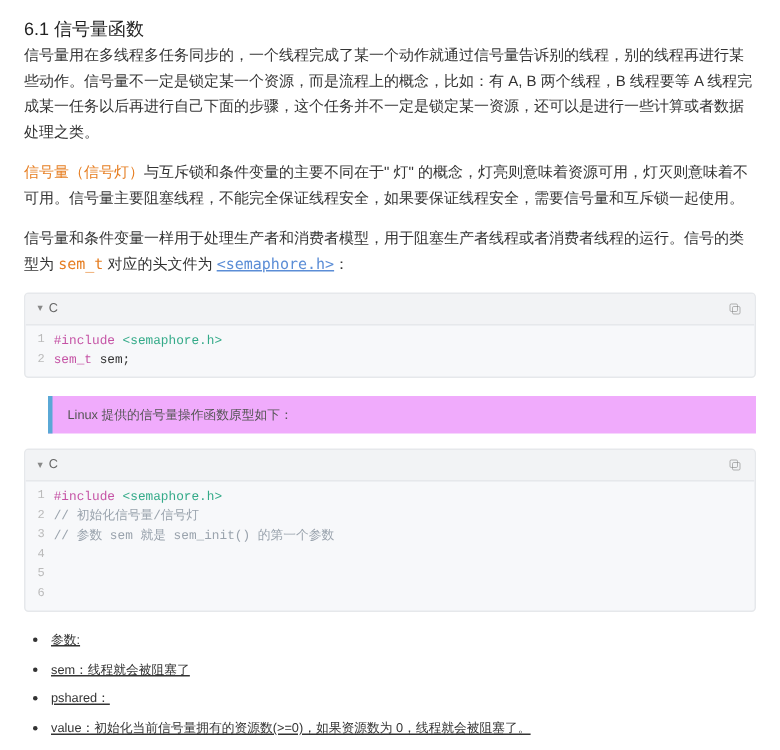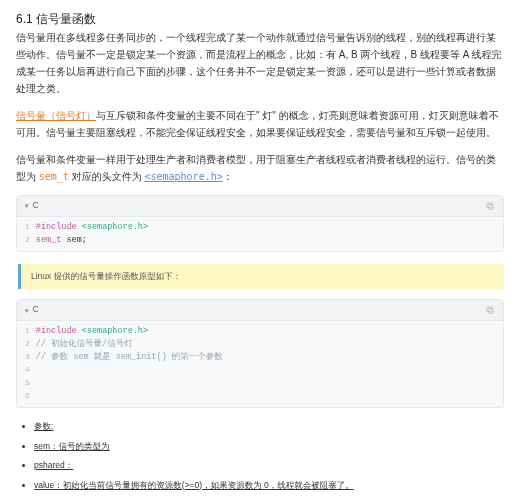--- a/index.html
+++ b/index.html
@@ -16,21 +16,21 @@
     font-size: 12px;
     font-weight: 400;
     color: #222;
   }
   p.para {
     font-size: 10px;
     color: #333;
     margin-bottom: 10px;
     line-height: 1.7;
   }
-  .orange { color: #e67e22; text-decoration: underline; }
+  .orange { color: #e67e22; }
   .mono-orange { color: #e67e22; font-family: Consolas, monospace; }
   .linkish { color: #5b8dd6; text-decoration: underline; font-family: Consolas, monospace; }
   .code-block {
     background: #f7f8fa;
     border: 1px solid #e6e8eb;
     border-radius: 3px;
     margin: 8px 0 12px 0;
     overflow: hidden;
   }
   .code-header {
@@ -72,25 +72,25 @@
   .code-lines { flex: 1; padding-right: 8px; }
   .code-lines .line { height: 13px; white-space: pre; }      
   .c-inc { color: #c553a5; text-align: center; }
   .c-hdr { color: #3a8; }
   .c-type { color: #c553a5; }
   .c-fn { color: #3a7ad9; }
   .c-param { color: #e67e22; }   
   .c-comment { color: #9aa3ad; }
   .note-bar {
     border-left: 3px solid #5aa8d6;
-    background: #fef9c3;
+    background: #f0abfc;
     padding: 6px 10px;
     font-size: 8.5px;
     color: #555;
-    margin: 6px 0 10px 2px;
+    margin: 6px 0 10px 16px;
   }
   ul.params { list-style: disc; padding-left: 18px; font-size: 8.5px; text-decoration: underline; }
   ul.params li { margin-bottom: 6px; color: #333; }
   ul.params ul { list-style: circle; padding-left: 16px; margin-top: 4px; }
   .footer {
     text-align: right;
     font-size: 10px;
     color: #d0d4d9;
     margin-top: 8px;
     letter-spacing: 1px;
@@ -165,20 +165,20 @@
         <div class="line"><span class="c-comment">// 初始化信号量/信号灯</span></div>
         <div class="line"><span class="c-comment">// 参数 sem 就是 sem_init() 的第一个参数</span></div>
       </div>
   </div>
 </div>
 
 <ul class="params">
   <li>参数:</li>
 </ul>
 <ul class="params" style="margin-top:2px;">
-  <li>sem：信号的类型为</li>
+  <li>sem：线程就会被阻塞了</li>
   <li>
     <span>pshared：</span>
   </li>
   <li>value：初始化当前信号量拥有的资源数(&gt;=0)，如果资源数为 0，线程就会被阻塞了。</li>
 </ul>
 
 <div class="footer">风行手游网</div>
 
 </body></html>

